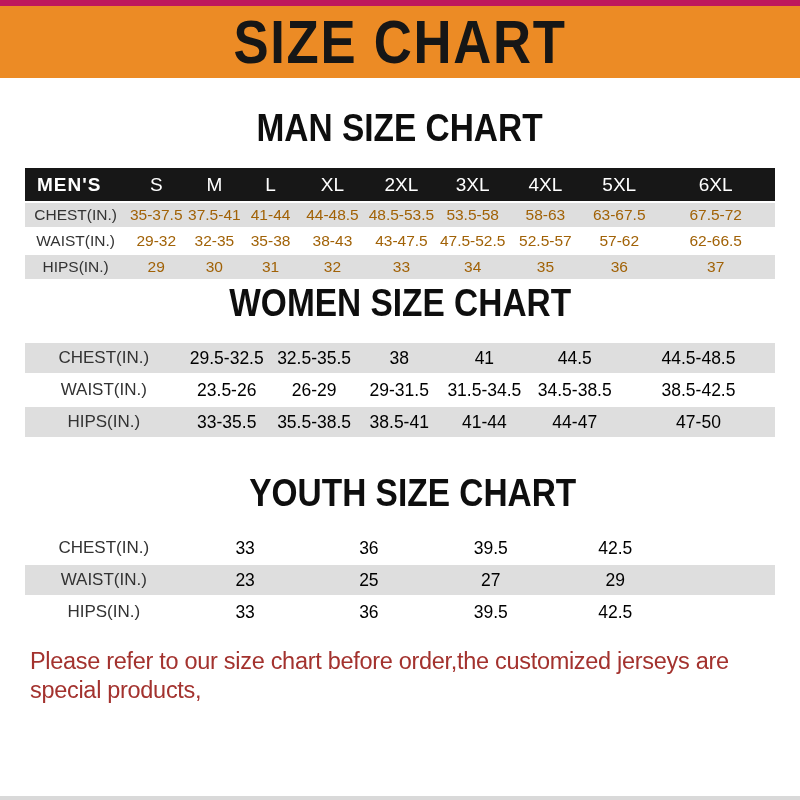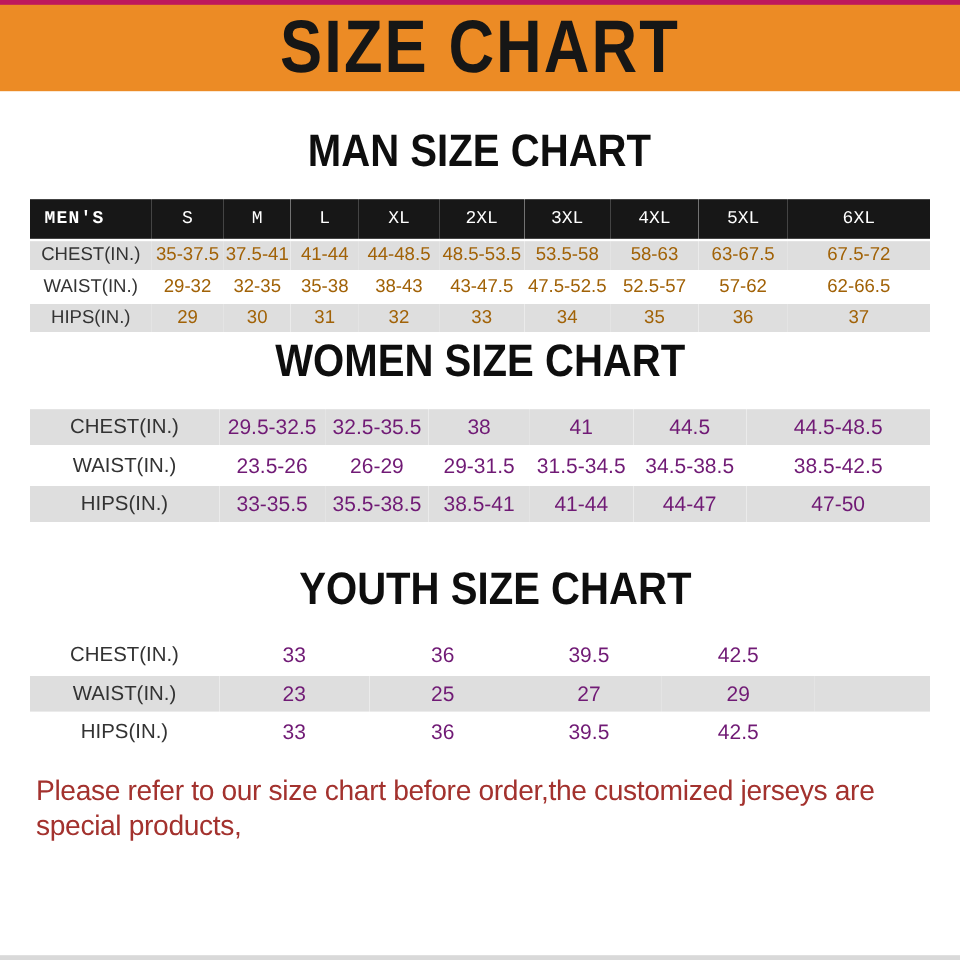--- a/index.html
+++ b/index.html
@@ -5,21 +5,21 @@
   html,body { margin:0; padding:0; }
   body {
     width:800px; height:800px; background:#ffffff; overflow:hidden;
     position:relative;
     font-family:"Liberation Sans", sans-serif;
   }
   
   .banner {
     height:72px; background:#EC8B25;
     display:flex; align-items:center; justify-content:center;
-    border-top:4px solid #be185d;
+    border-top:6px solid #be185d;
   }
   .banner-text {
     display:inline-block; font-size:62px; font-weight:bold; color:#161616;
     letter-spacing:2px; white-space:nowrap; transform:scaleX(0.85);
     line-height:1;
   }
   
   .section-heading { text-align:center; line-height:44px; }
   .heading-men   { margin-top:28px; }
   .heading-women { margin-top:0; }
@@ -37,28 +37,28 @@
     text-align:center; vertical-align:middle; padding:0;
     overflow:hidden; white-space:nowrap;
   }
   .bar-row th { background:#171717; color:#ffffff; font-weight:normal; }
   .bar-row    { border-bottom:3px solid #ffffff; }
   .bar-label  { text-align:left !important; padding-left:12px !important; font-weight:bold !important; }
   .size-table tr { border-bottom:2px solid #ffffff; }
   tr.stripe td { background:#DEDEDE; }
   tr.plain  td { background:#ffffff; }
   
-  .men-table .bar-row th { height:33px; font-size:15px;font-family:Liberation Mono, monospace; }
+  .men-table .bar-row th { height:33px; font-size:19px; }
   .men-table .bar-label  { font-size:26px; letter-spacing:1px; }
   .men-table td { height:24px; font-size:15.5px; color:#a16207; }
   .men-table .row-label { font-size:15.5px; color:#333333; }
   
   .big-table .bar-row th { height:40px; font-size:20px; }
   .big-table .bar-label  { font-size:24px; letter-spacing:1.5px; }
-  .big-table td { height:30px; font-size:17.5px; color:#701a75; }
+  .big-table td { height:30px; font-size:17.5px; color:#000000; }
   .big-table .row-label { font-size:17px; color:#333333; }
   
   .footer-note {
     margin:18px 0 0 30px; color:#A3322E;
     font-size:23.5px; line-height:29px; font-weight:normal;
     letter-spacing:-0.3px;
   }
   .bottom-edge {
     position:absolute; bottom:0; left:0; width:100%; height:4px;
     background:#d9d9d9;

